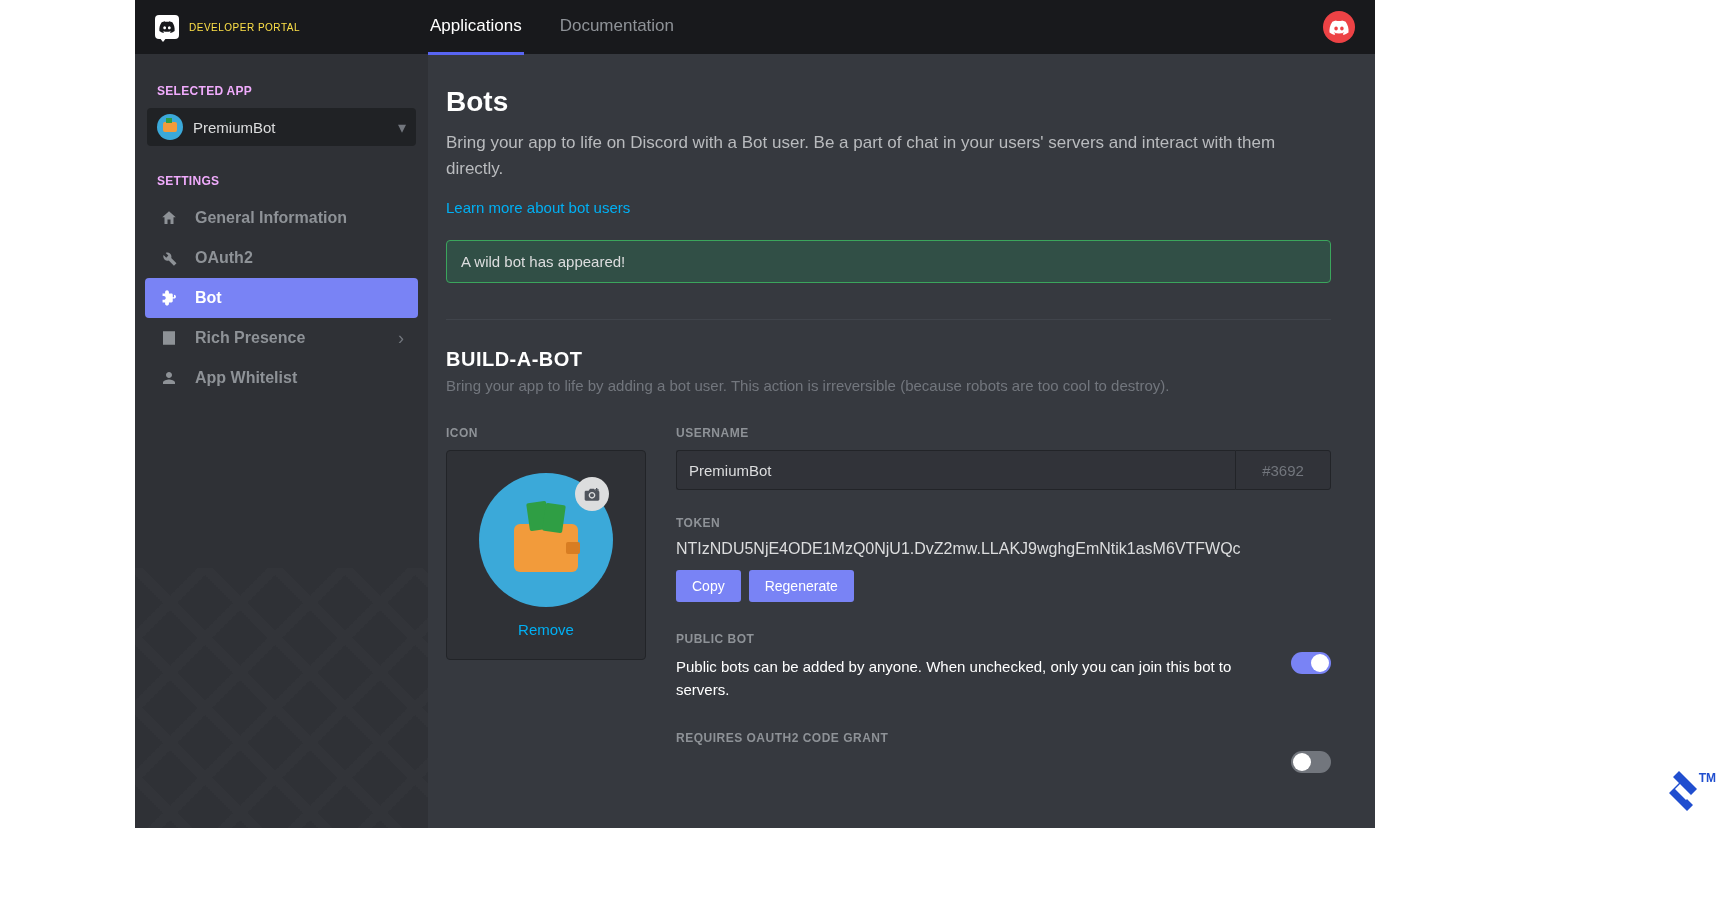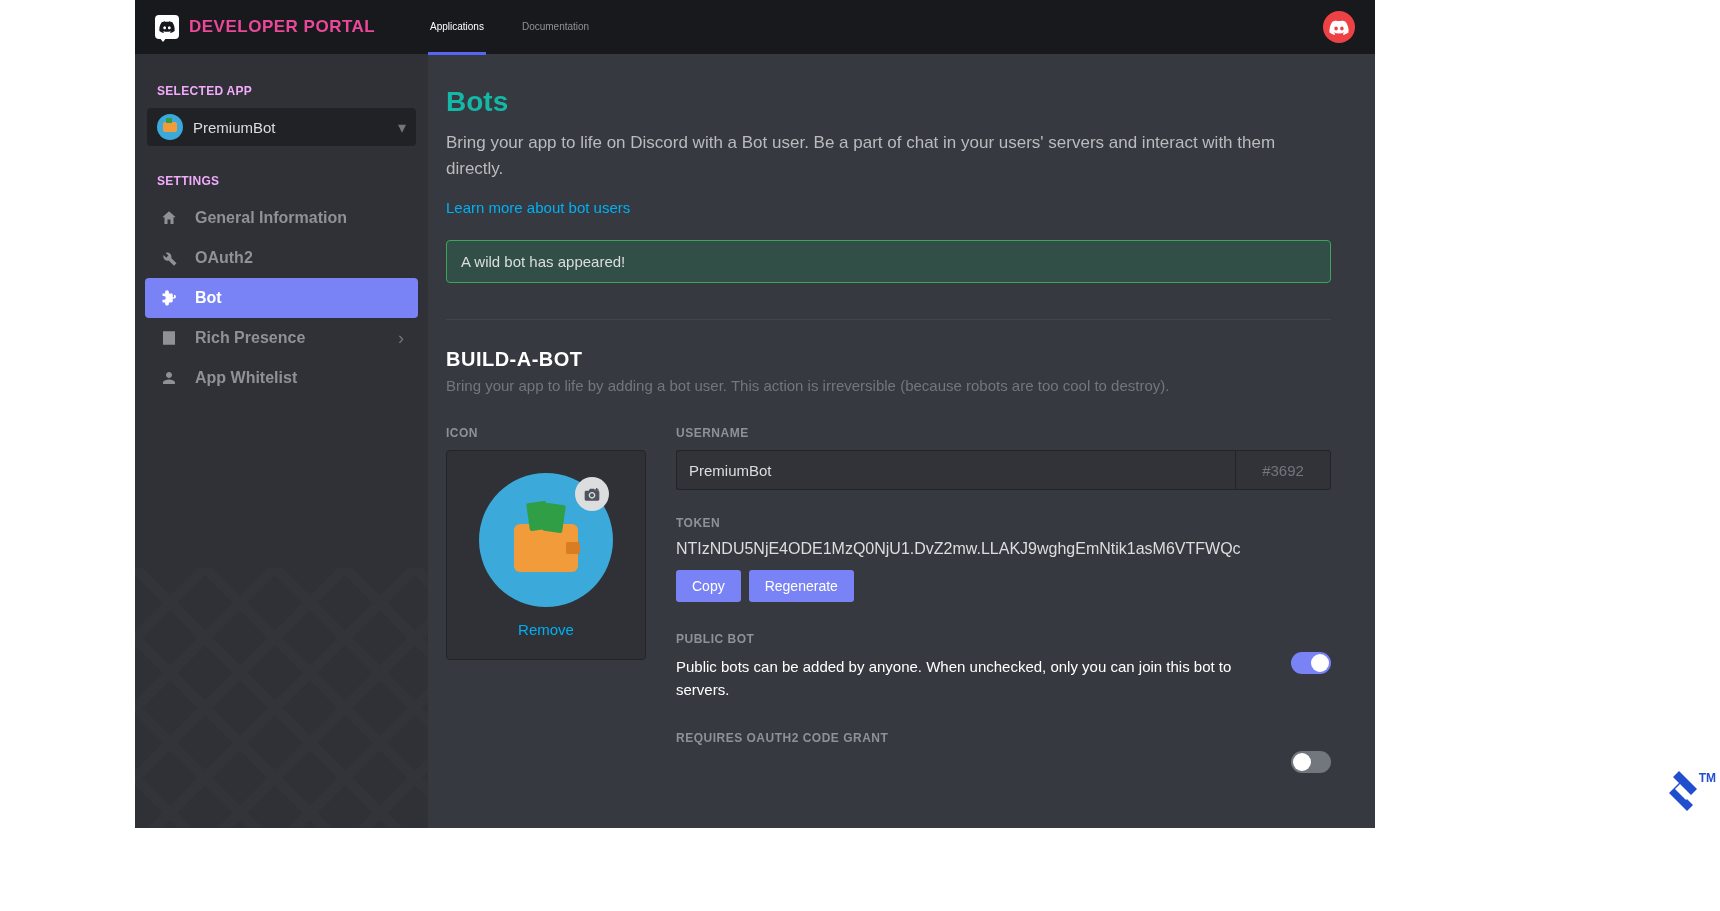--- a/index.html
+++ b/index.html
@@ -50,35 +50,35 @@
   position: absolute;
   bottom: -3px;
   left: 4px;
   width: 0; height: 0;
   border-left: 4px solid transparent;
   border-right: 4px solid transparent;
   border-top: 5px solid #fff;
 }
 .discord-glyph { width: 16px; height: 12px; }
 .portal-title {
-  color: #ec4899;
-  font-size: 17px;
-  font-weight: 700;
+  color: #fde047;
+  font-size: 10px;
+  font-weight: 400;
   letter-spacing: 0.5px;
 }
 .topbar-nav {
   display: flex;
   gap: 34px;
   height: 100%;
 }
 .nav-tab {
   display: flex;
   align-items: center;
   color: #8e9297;
-  font-size: 10px;
+  font-size: 17px;
   font-weight: 500;
   cursor: pointer;
   border-bottom: 3px solid transparent;
   margin-bottom: -1px;
   padding: 15px 2px;
 }
 .nav-tab.active {
   color: #fff;
   border-bottom: 3px solid #5865f2;
 }
@@ -157,21 +157,21 @@
 .side-item.active .icon, .side-item.active .side-chevron { color: #fff; }
 .main {
   flex: 1;
   padding: 32px 44px 0 18px;
   color: #dcddde;
   overflow-y: auto;
 }
 .page-title {
   font-size: 28px;
   font-weight: 600;
-  color: #14b8a6;
+  color: #ffffff;
   margin-bottom: 12px;
 }
 .page-desc {
   font-size: 17px;
   line-height: 1.5;
   color: #b9bbbe;
   margin-bottom: 18px;
 }
 .learn-link {
   color: #00b0f4;

